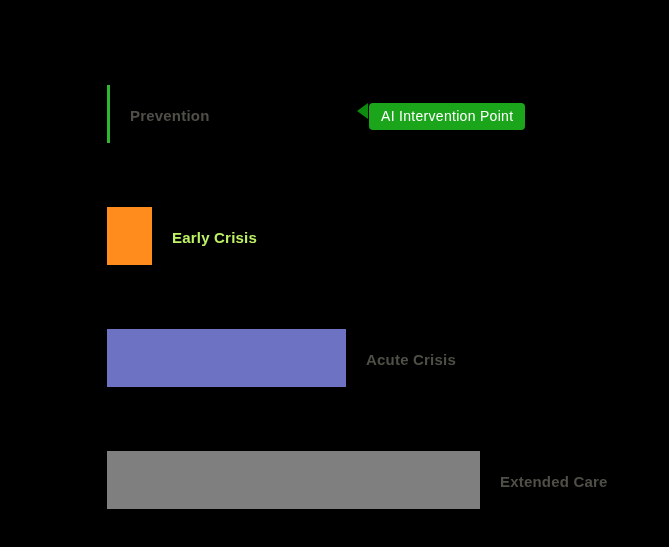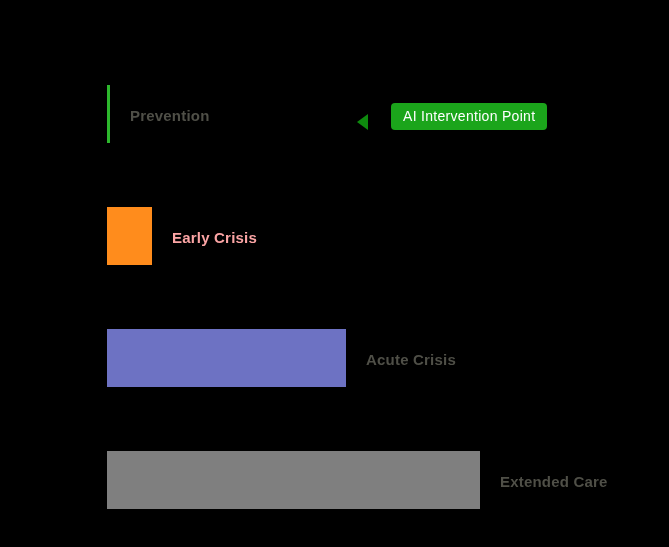--- a/index.html
+++ b/index.html
@@ -30,22 +30,21 @@
     top: 50%;
     transform: translateY(-40%);
     font-size: 15px;
     font-weight: bold;
     letter-spacing: 0.2px;
     white-space: nowrap;
   }
   .annotation {
     position: absolute;
     display: flex;
-    align-items: flex-end;
-    gap: 22px;
+    align-items: flex-start;
   }
   .annotation-arrow {
     width: 0;
     height: 0;
     border-top: 8px solid transparent;
     border-bottom: 8px solid transparent;
     border-right-width: 11px;
     border-right-style: solid;
     margin-right: 1px;
   }
@@ -64,21 +63,21 @@
 
 <div id="stage">
 
   <div id="bars">
       <div class="bar-row" style="top: 85px;">
         <div class="bar" style="left: 107px; width: 3px; background: rgb(45, 184, 45);"></div>
         <span class="bar-label" style="left: 130px; color: rgb(79, 79, 71); text-align: right;">Prevention</span>
       </div>
       <div class="bar-row" style="top: 207px;">
         <div class="bar" style="left: 107px; width: 45px; background: rgb(255, 140, 28);"></div>
-        <span class="bar-label" style="left: 172px; color: #fca5a5;">Early Crisis</span>
+        <span class="bar-label" style="left: 172px; color: #bef264;">Early Crisis</span>
       </div>
       <div class="bar-row" style="top: 329px;">
         <div class="bar" style="left: 107px; width: 239px; background: rgb(109, 114, 195);"></div>
         <span class="bar-label" style="left: 366px; color: rgb(79, 79, 71);">Acute Crisis</span>
       </div>
       <div class="bar-row" style="top: 451px;">
         <div class="bar" style="left: 107px; width: 373px; background: rgb(127, 127, 127);"></div>
         <span class="bar-label" style="left: 500px; color: rgb(79, 79, 71); text-align: center;">Extended Care</span>
       </div>
     </div>

